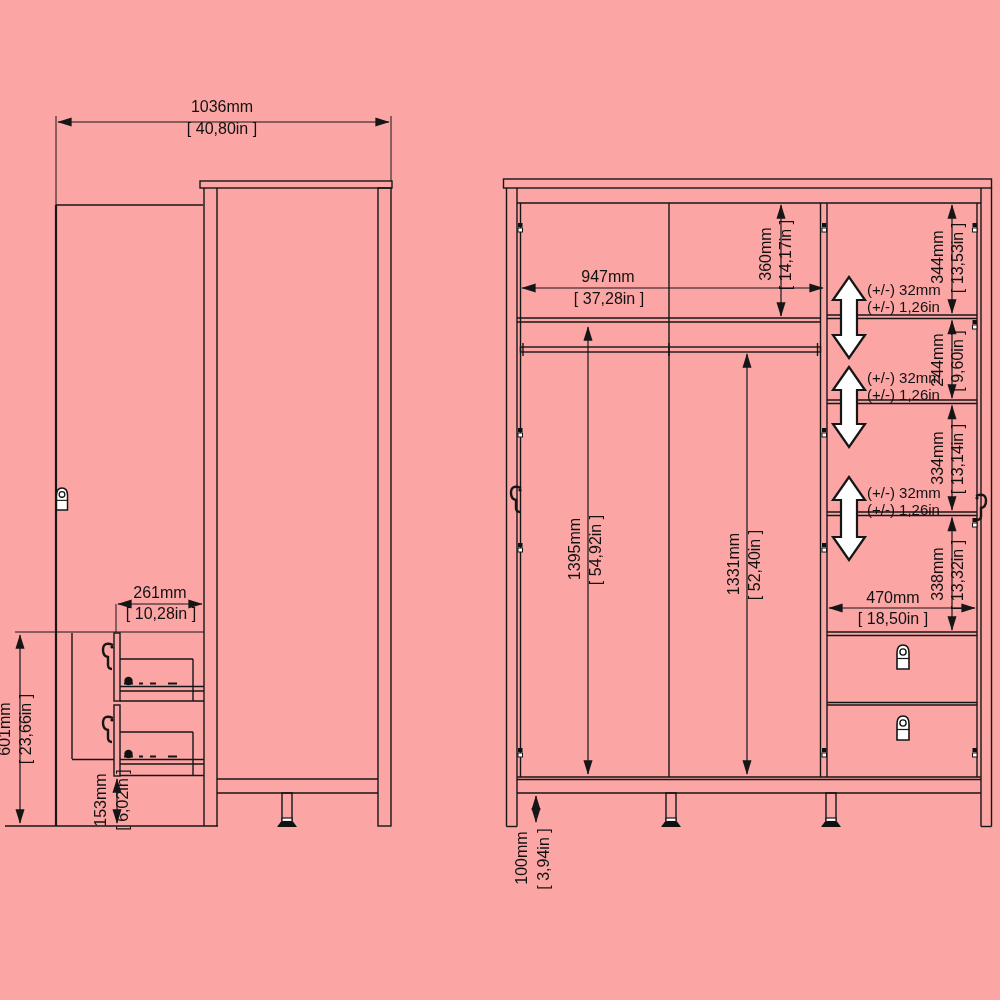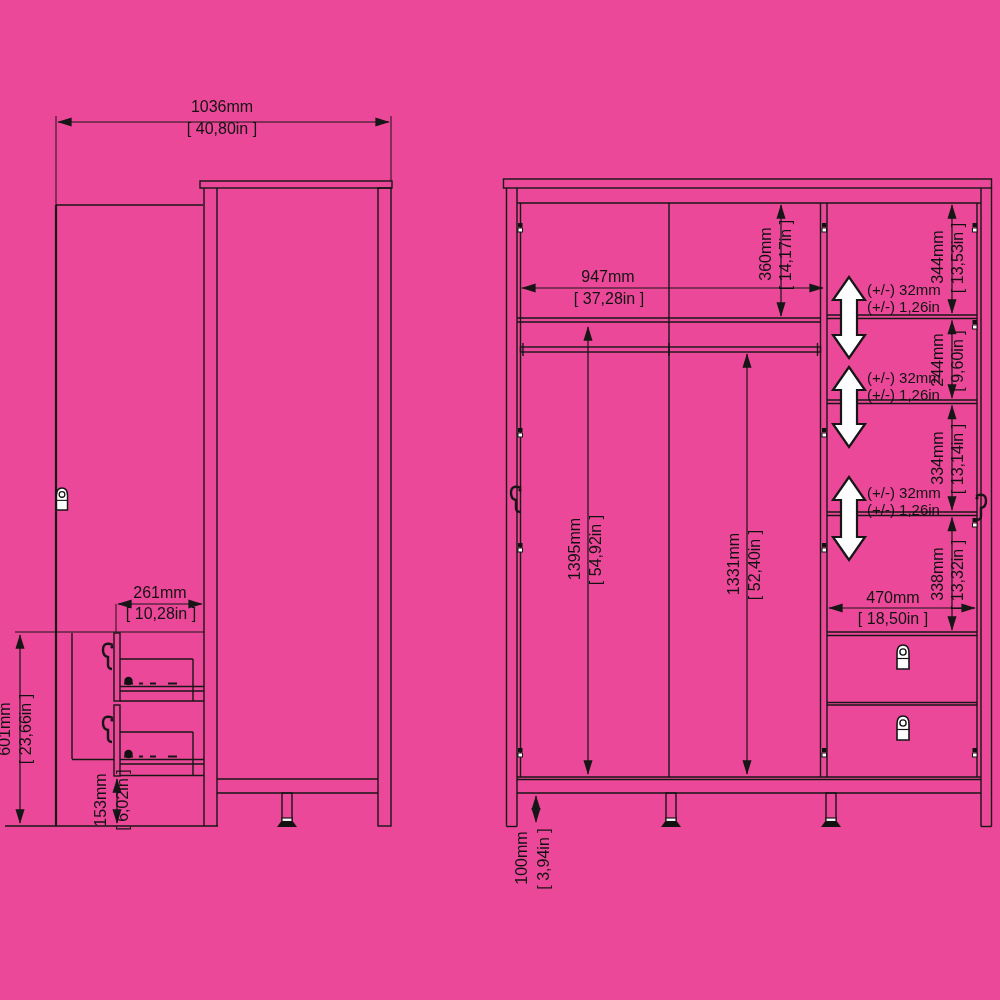--- a/index.html
+++ b/index.html
@@ -1,16 +1,16 @@
 <!DOCTYPE html>
 <html><head>
 <meta charset="utf-8">
 <style>
   html,body{margin:0;padding:0;background:#ffffff;}
-  #stage{position:relative;width:1000px;height:1000px;background:#ec4899;overflow:hidden;
+  #stage{position:relative;width:1000px;height:1000px;background:#fca5a5;overflow:hidden;
          font-family:"Liberation Sans", sans-serif;text-align:right;}
   svg{display:block;}
   .ln{stroke:#161616;stroke-width:1.4;fill:none;}
   .ln2{stroke:#161616;stroke-width:2.2;fill:none;}
   .thin{stroke:#161616;stroke-width:1;fill:none;}
   .dim{stroke:#161616;stroke-width:1.2;fill:none;}
   .fillb{fill:#111;stroke:none;}
   .wfill{fill:#ffffff;stroke:#161616;stroke-width:2.2;}
   text.t{font-family:"Liberation Sans", sans-serif;font-size:16px;fill:#111;text-anchor:middle;}
   text.ts{font-family:"Liberation Sans", sans-serif;font-size:15px;fill:#111;text-anchor:start;}

